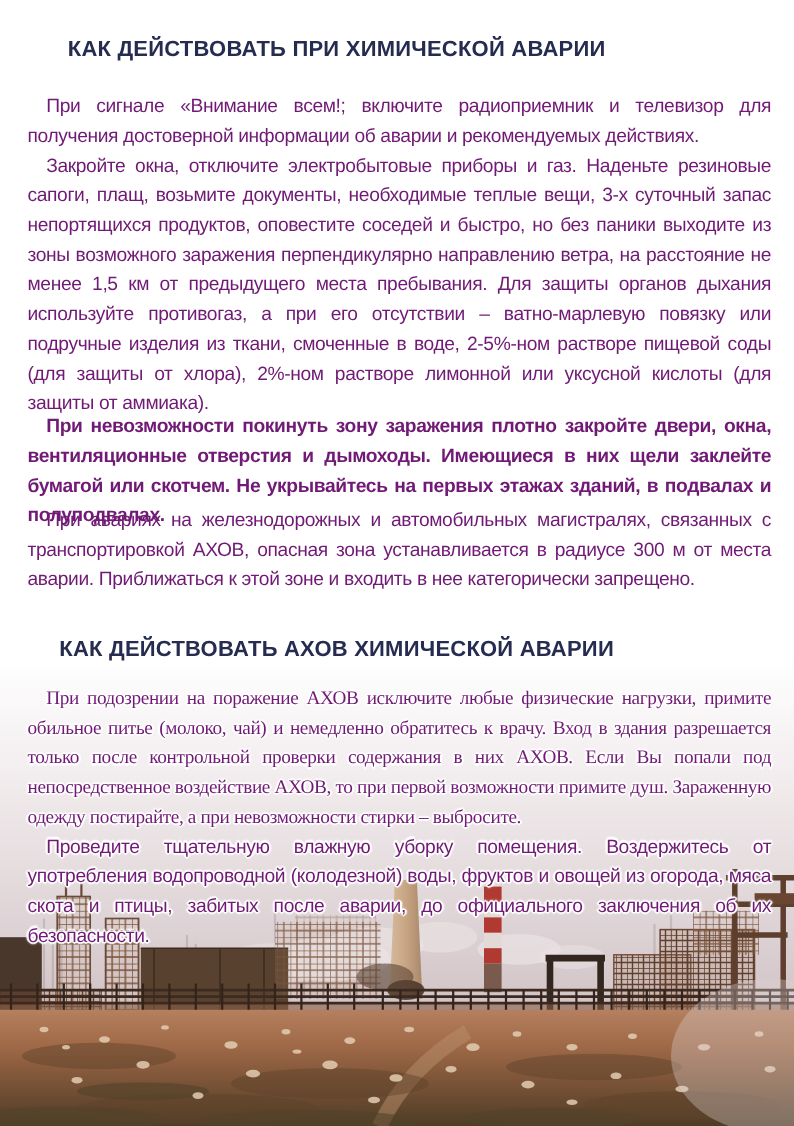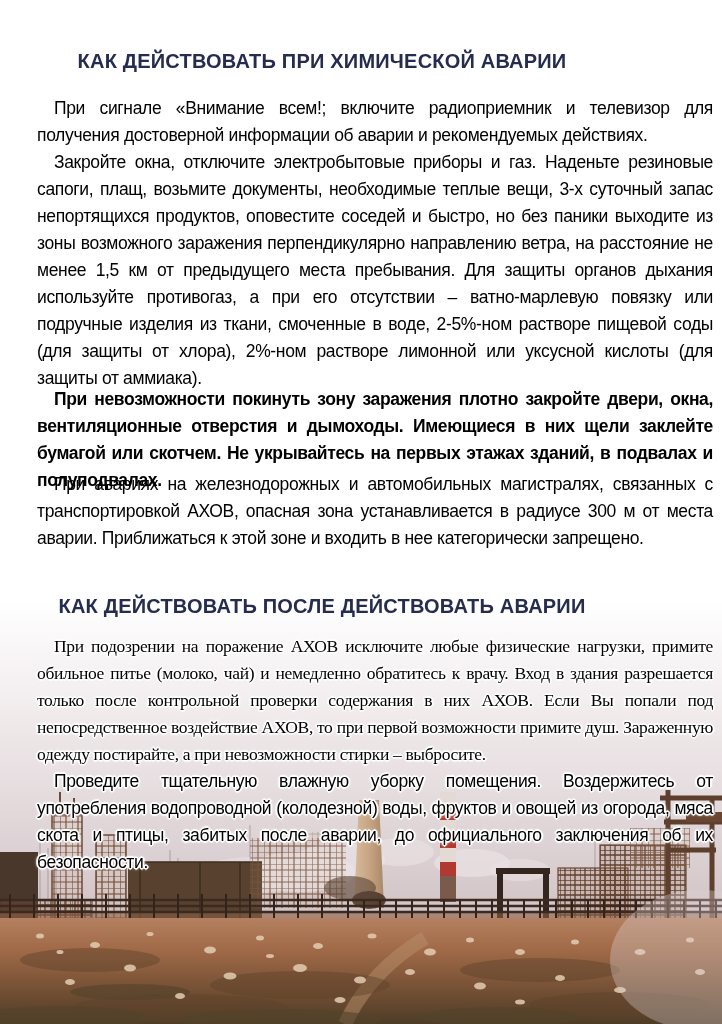--- a/index.html
+++ b/index.html
@@ -7,32 +7,32 @@
     position:relative;
     width:722px;height:1024px;
     margin:0 auto;
     background:#ffffff;
     overflow:hidden;
     font-family:"Liberation Sans","DejaVu Sans",sans-serif;
   }
   .content{position:absolute;inset:0;z-index:2;}
   h1.doc-heading{
     position:absolute;left:0;width:612px;
-    margin:16px;text-align:center;
+    margin:0;text-align:center;
     font-size:20px;font-weight:bold;
     color:#262c50;letter-spacing:.2px;
   }
   .h1-1{top:34px;}
   .h1-2{top:579px;}
   p.body-par{
     position:absolute;left:25px;width:676px;
-    margin:12px;
+    margin:0;
     font-size:17.5px;line-height:27px;
     letter-spacing:-0.35px;
-    color:#000000;
+    color:#701a75;
     text-align:justify;
     text-indent:17px;
   }
   .p1{top:83px;}
   .p2{top:137px;}
   .p3{top:374px;font-weight:bold;}
   .p4{top:459px;}
   .p5{top:621px;font-family:Liberation Serif, serif;}
   .p6{top:756px;}
   .halo{
@@ -203,20 +203,20 @@
     <h1 class="doc-heading h1-1">КАК ДЕЙСТВОВАТЬ ПРИ ХИМИЧЕСКОЙ АВАРИИ</h1>
 
     <p class="body-par p1">При сигнале «Внимание всем!; включите радиоприемник и телевизор для получения достоверной информации об аварии и рекомендуемых действиях.</p>
 
     <p class="body-par p2">Закройте окна, отключите электробытовые приборы и газ. Наденьте резиновые сапоги, плащ, возьмите документы, необходимые теплые вещи, 3-х суточный запас непортящихся продуктов, оповестите соседей и быстро, но без паники выходите из зоны возможного заражения перпендикулярно направлению ветра, на расстояние не менее 1,5 км от предыдущего места пребывания. Для защиты органов дыхания используйте противогаз, а при его отсутствии – ватно-марлевую повязку или подручные изделия из ткани, смоченные в воде, 2-5%-ном растворе пищевой соды (для защиты от хлора), 2%-ном растворе лимонной или уксусной кислоты (для защиты от аммиака).</p>
 
     <p class="body-par p3">При невозможности покинуть зону заражения плотно закройте двери, окна, вентиляционные отверстия и дымоходы. Имеющиеся в них щели заклейте бумагой или скотчем. Не укрывайтесь на первых этажах зданий, в подвалах и полуподвалах.</p>
 
     <p class="body-par p4">При авариях на железнодорожных и автомобильных магистралях, связанных с транспортировкой АХОВ, опасная зона устанавливается в радиусе 300 м от места аварии. Приближаться к этой зоне и входить в нее категорически запрещено.</p>
 
-    <h1 class="doc-heading h1-2">КАК ДЕЙСТВОВАТЬ ПОСЛЕ ДЕЙСТВОВАТЬ АВАРИИ</h1>
+    <h1 class="doc-heading h1-2">КАК ДЕЙСТВОВАТЬ АХОВ ХИМИЧЕСКОЙ АВАРИИ</h1>
 
     <p class="body-par p5 halo">При подозрении на поражение АХОВ исключите любые физические нагрузки, примите обильное питье (молоко, чай) и немедленно обратитесь к врачу. Вход в здания разрешается только после контрольной проверки содержания в них АХОВ. Если Вы попали под непосредственное воздействие АХОВ, то при первой возможности примите душ. Зараженную одежду постирайте, а при невозможности стирки – выбросите.</p>
 
     <p class="body-par p6 halo">Проведите тщательную влажную уборку помещения. Воздержитесь от употребления водопроводной (колодезной) воды, фруктов и овощей из огорода, мяса скота и птицы, забитых после аварии, до официального заключения об их безопасности.</p>
 
   </div>
 </div>
 
 </body></html>

